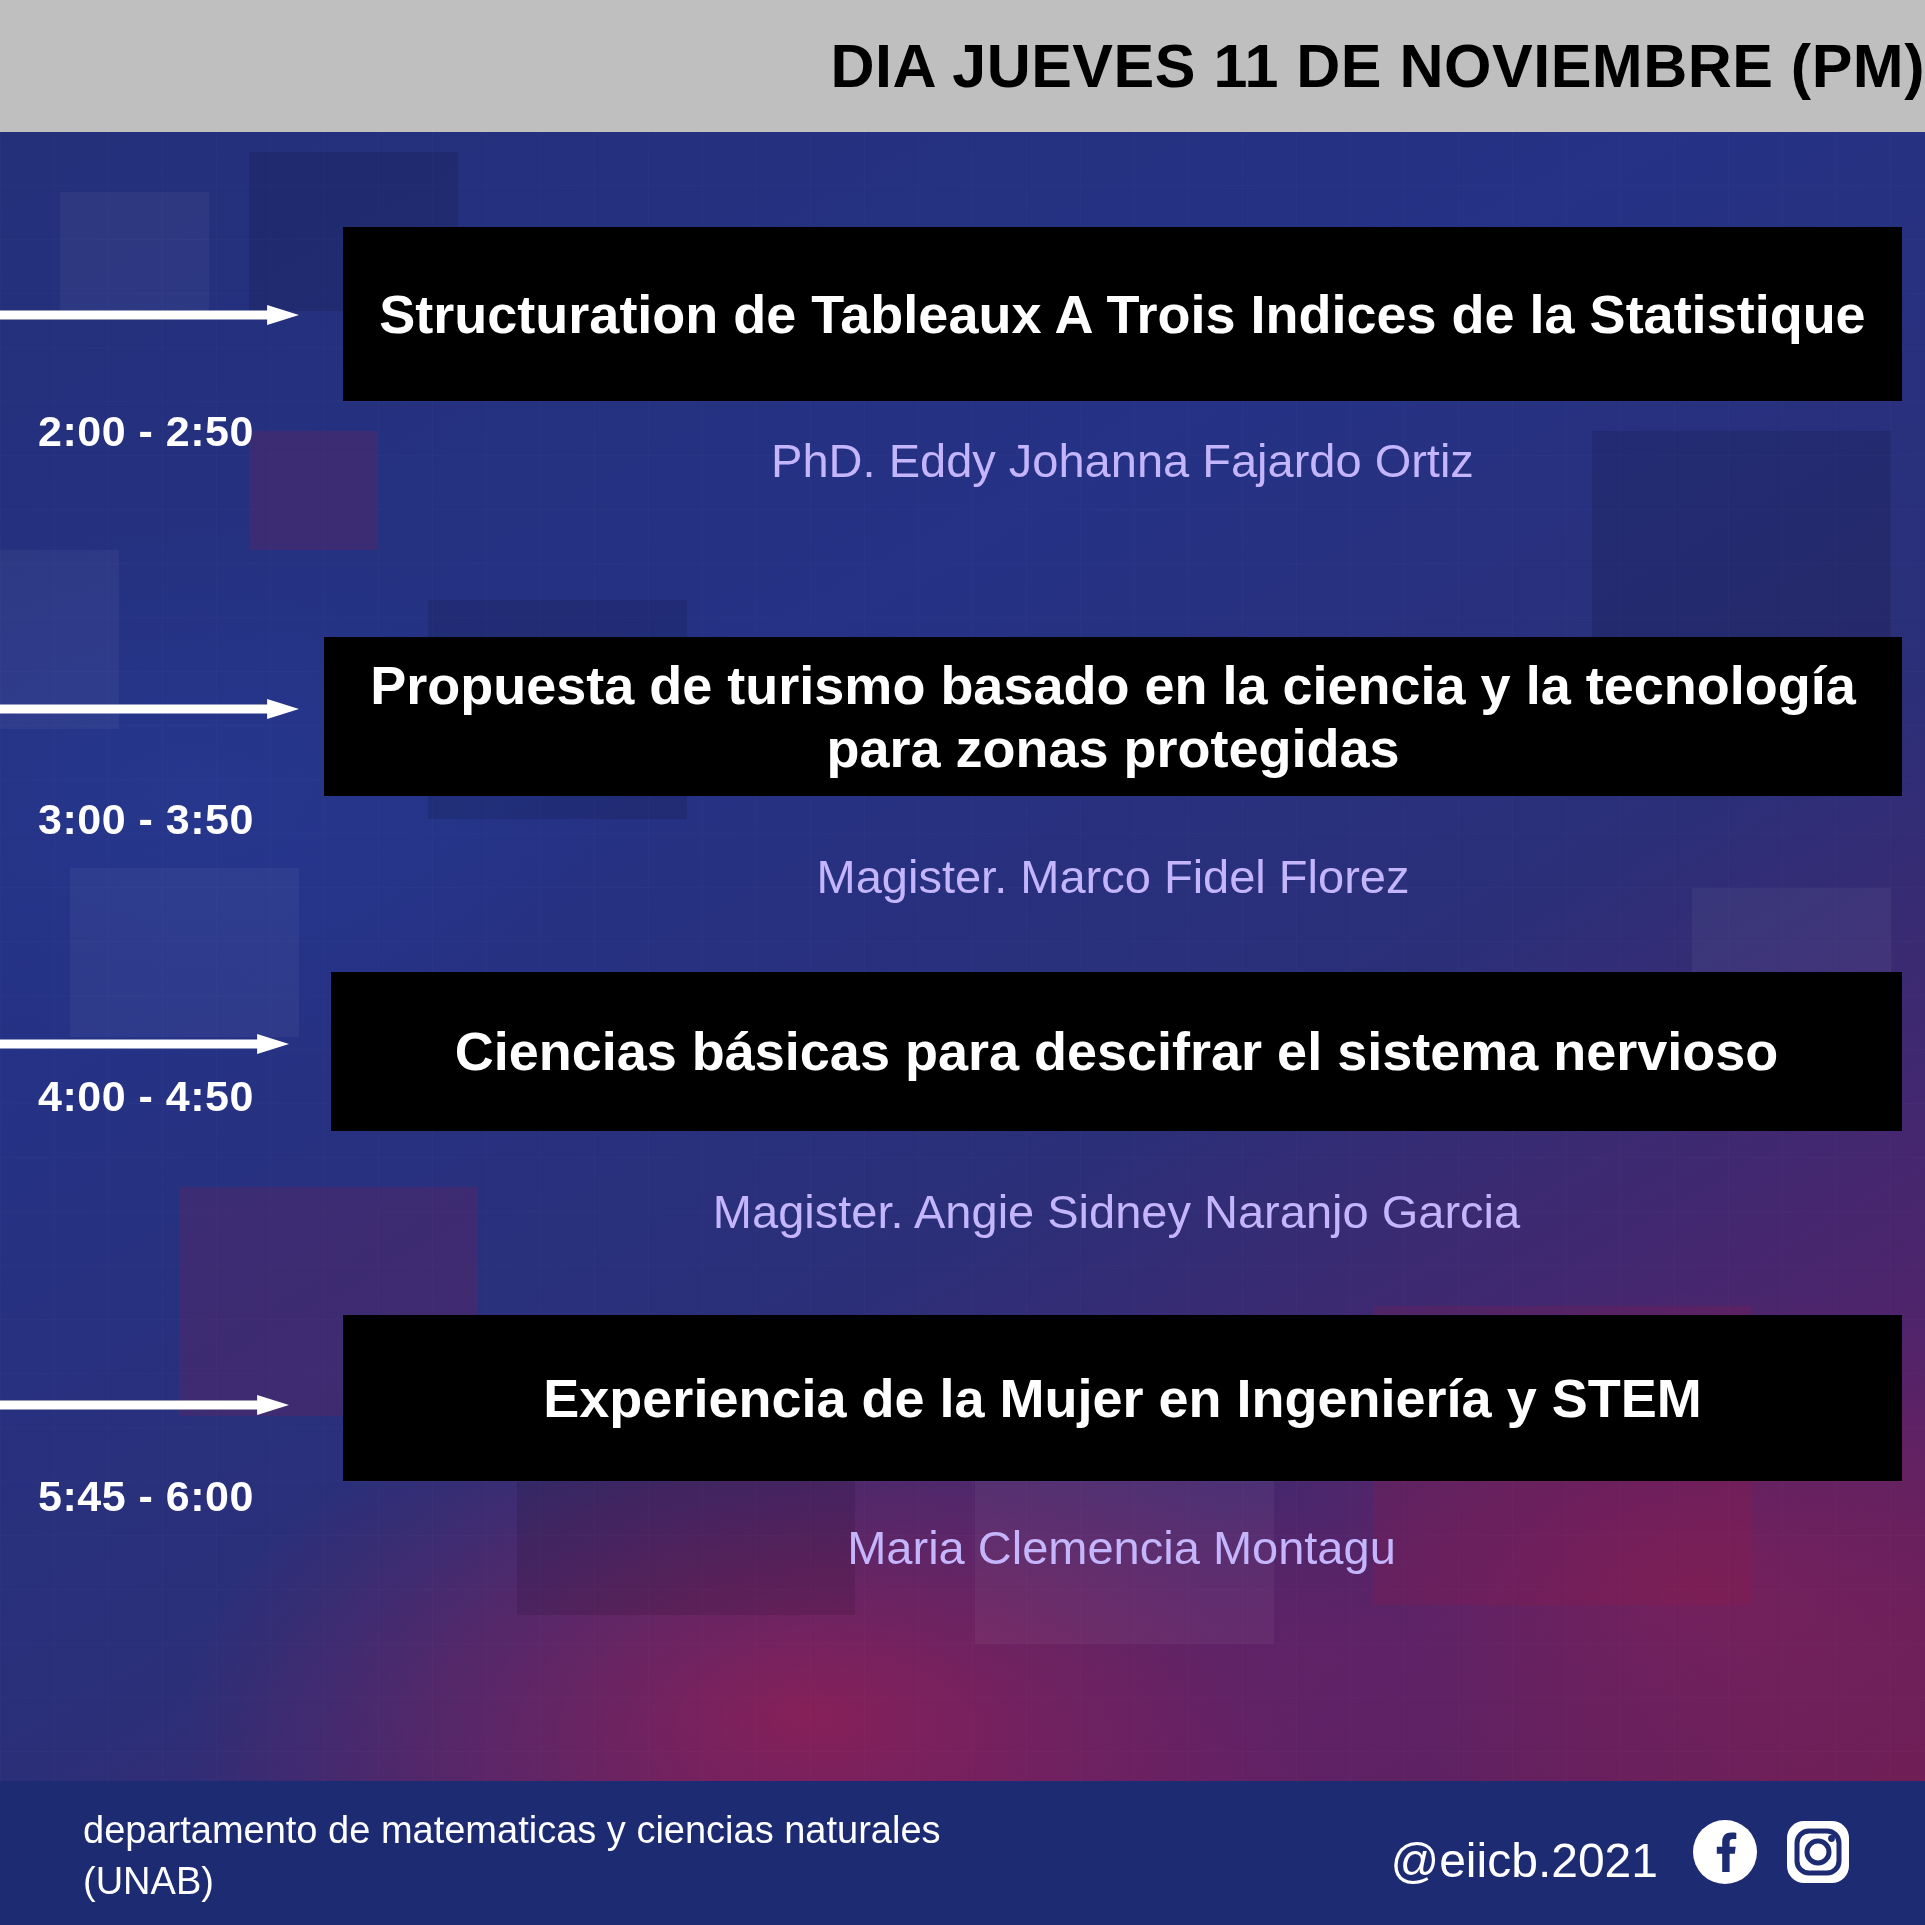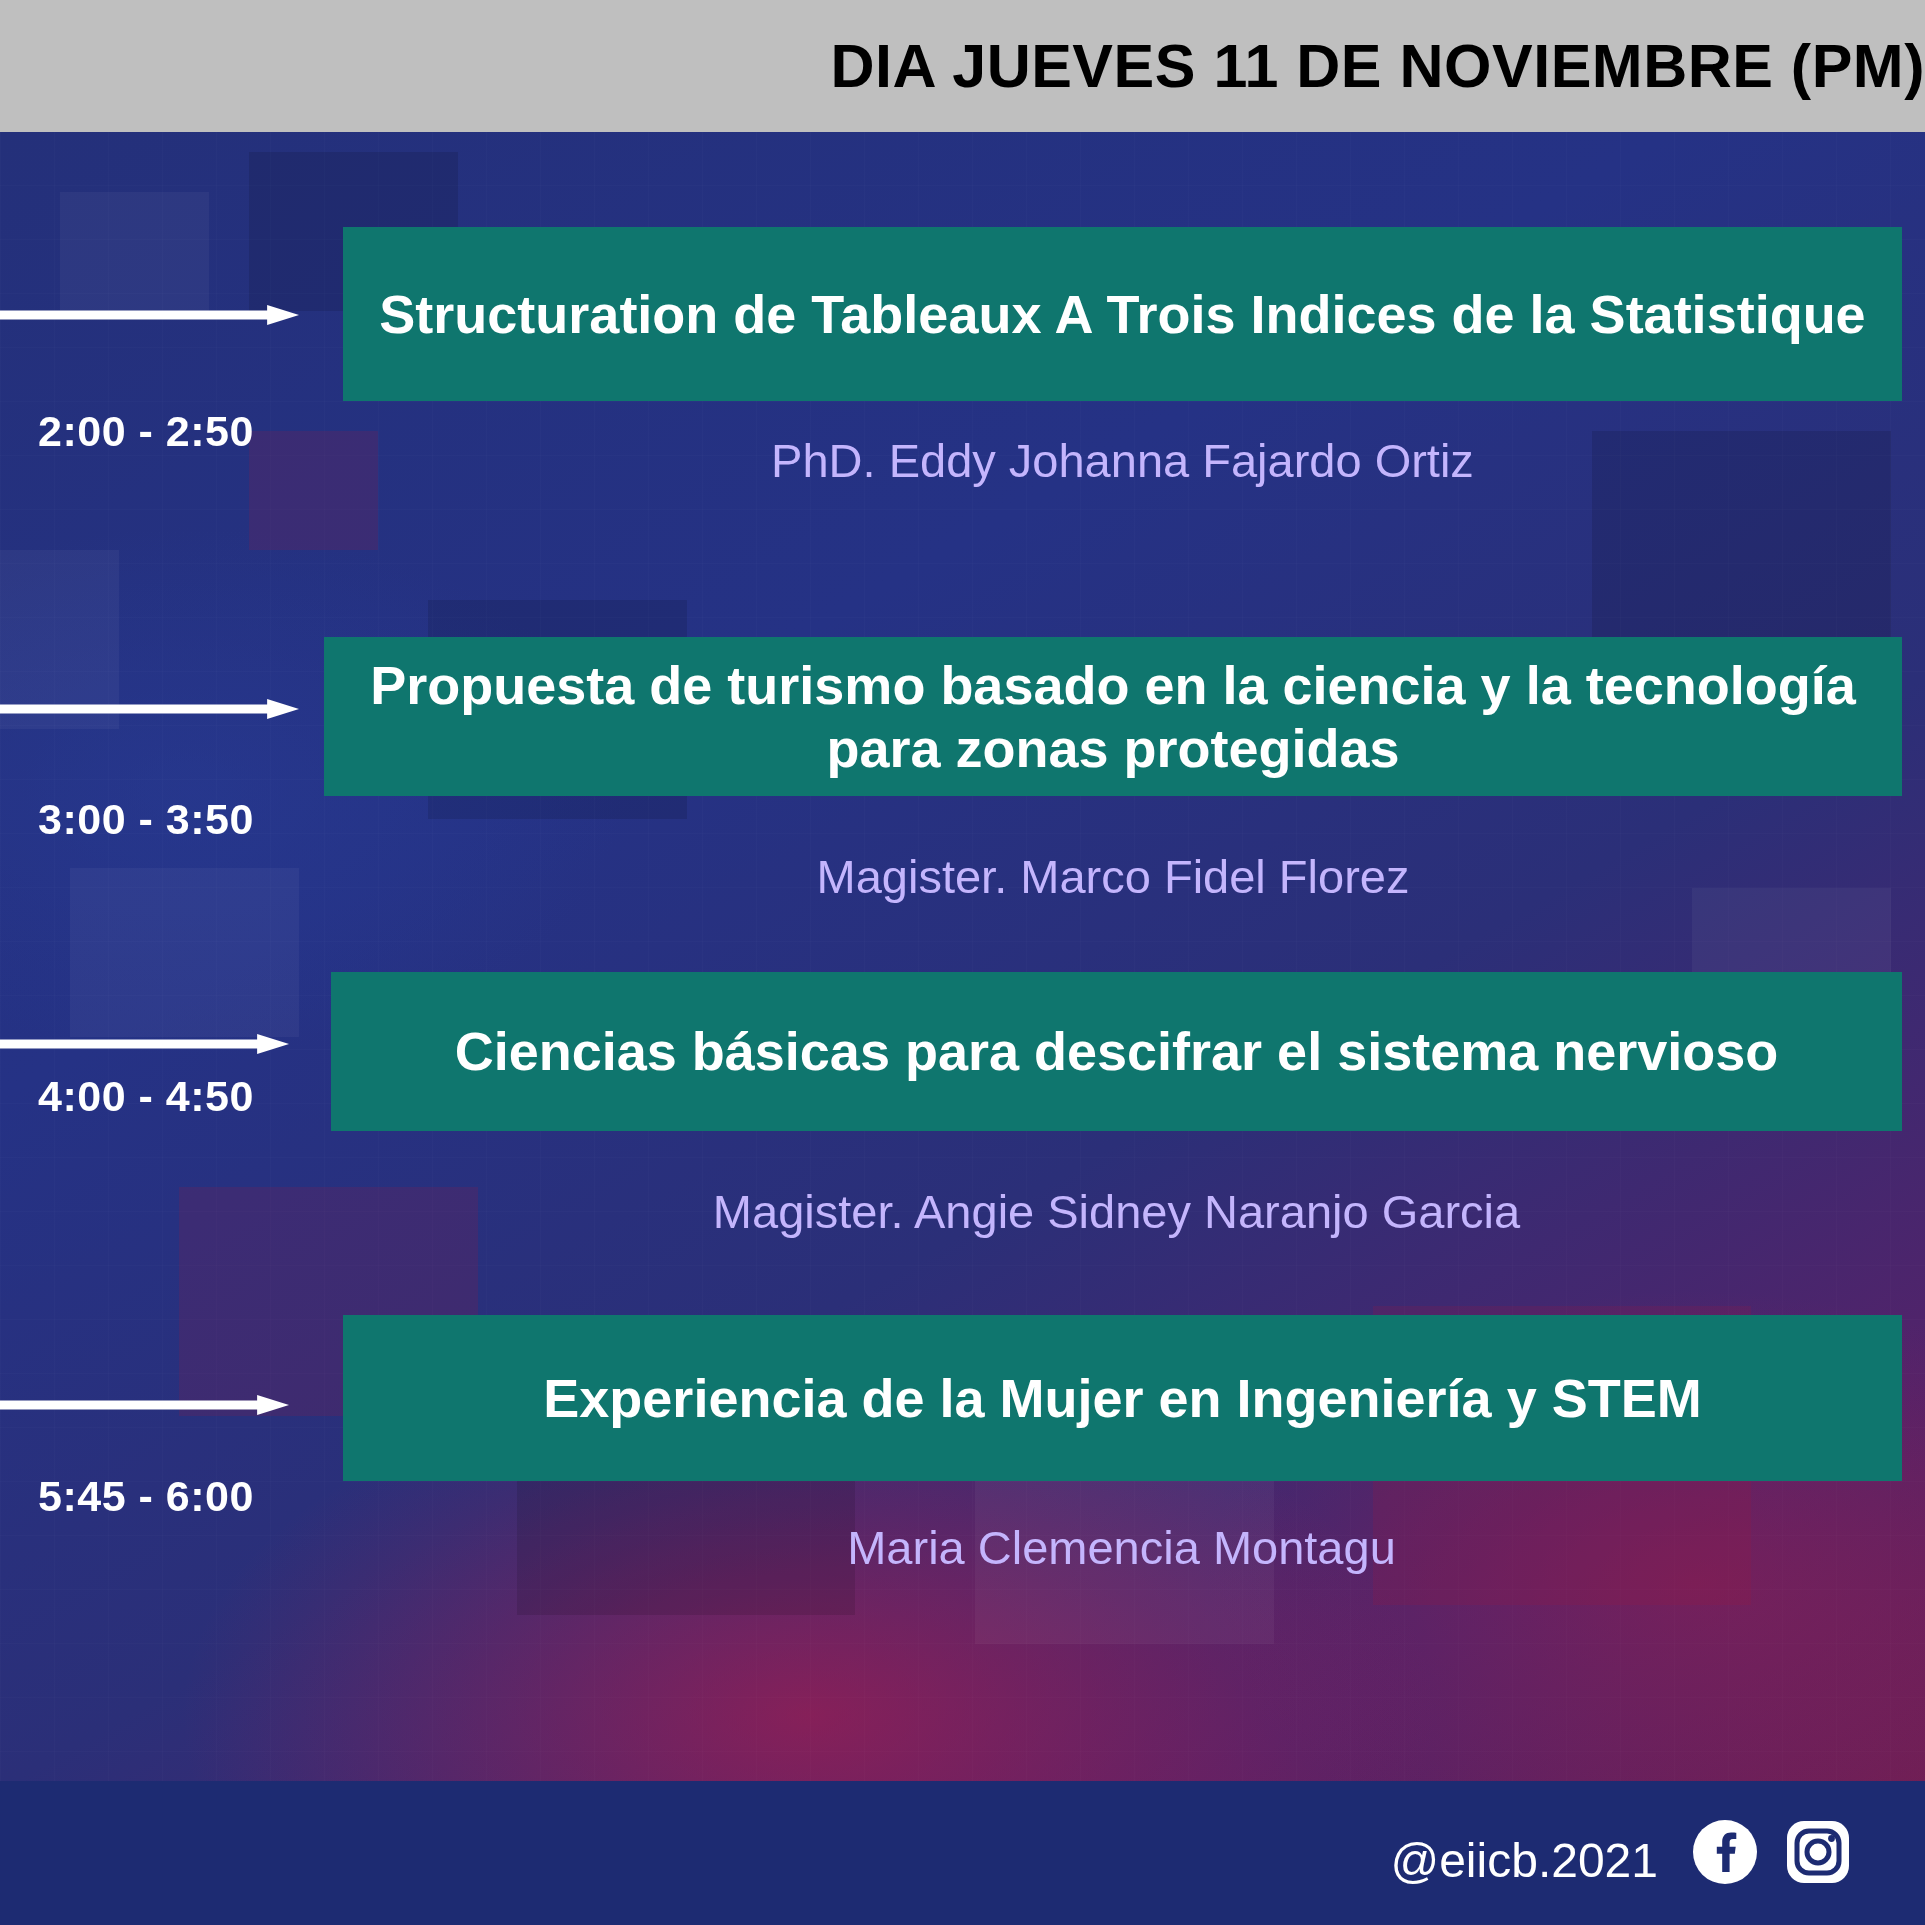--- a/index.html
+++ b/index.html
@@ -125,21 +125,21 @@
     font-size: 43px;
     font-weight: bold;
     color: #ffffff;
     letter-spacing: 0.5px;
     font-family: "Liberation Sans", sans-serif;
     white-space: nowrap;
     margin-top: 35px;
   }
   .title-box {
     position: absolute;
-    background: #0f766e;
+    background: #000000;
     display: flex;
     align-items: center;
     justify-content: center;
     box-sizing: border-box;
     padding: 10px 34px;
   }
   .title-text {
     color: #ffffff;
     font-weight: bold;
     font-size: 54px;
@@ -231,20 +231,21 @@
       </svg>
     </div>
     <div class="time-label" style="top:1437px;">5:45 - 6:00</div>
     <div class="title-box" style="left:343px; top:1315px; width:1559px; height:166px;">
       <div class="title-text">Experiencia de la Mujer en Ingeniería y STEM</div>
     </div>
     <div class="speaker" style="left:342px; top:1520px; width:1559px;">Maria Clemencia Montagu</div>
   </div>
 
   <div class="footer">
+    <div class="footer-dept">departamento de matematicas y ciencias naturales (UNAB)</div>
     <div class="footer-handle">@eiicb.2021</div>
 
     <div class="social fb">
       <svg width="66" height="66" viewBox="0 0 66 66" xmlns="http://www.w3.org/2000/svg">
         <circle cx="33" cy="33" r="32" fill="#ffffff"></circle>
         <path d="M37.6 34.8h5.2l0.9-7h-6.1v-4.4c0-2 0.6-3.4 3.5-3.4h3.2v-6.2c-0.6-0.1-2.8-0.3-5.3-0.3-5.2 0-8.8 3.2-8.8 9.1v5.1h-5.4v7h5.4V53h7.4V34.8z" fill="#1d2b72"></path>
       </svg>
     </div>
 
     <div class="social ig">

